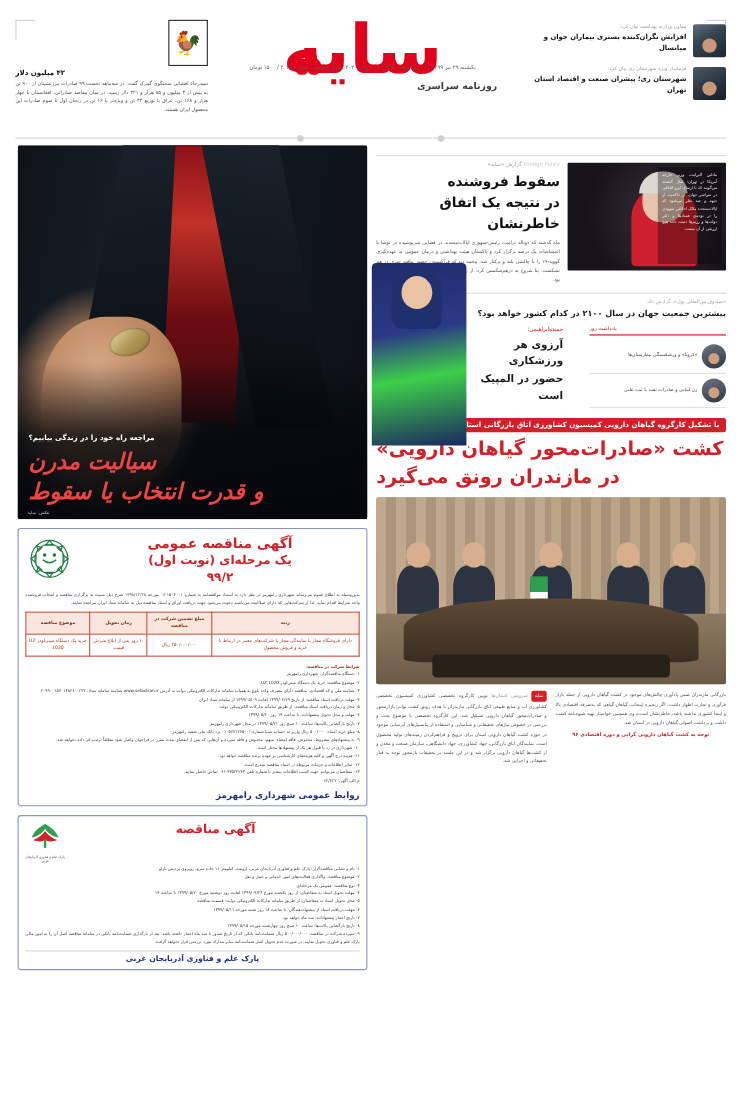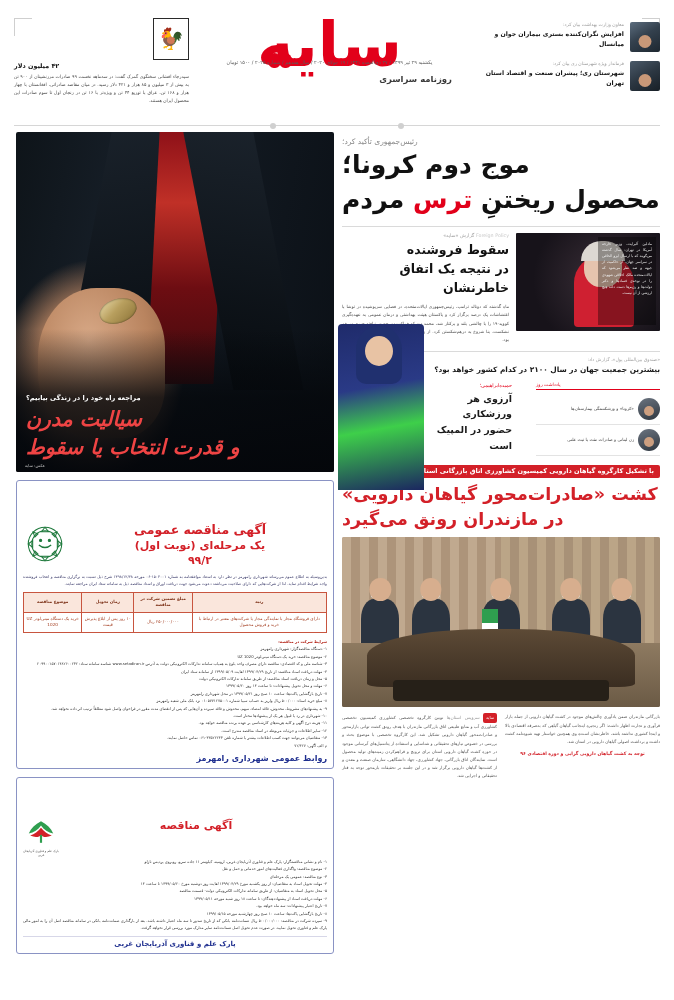--- a/index.html
+++ b/index.html
@@ -210,21 +210,21 @@
   .agri-body { margin-top:6px; display:flex; gap:8px; }
   .agri-col { flex:1; font-size:4.2px; line-height:1.95; color:#4d4d4d; text-align:justify; }
   .agri-sub { color:#d32028; font-weight:bold; font-size:4.6px; text-align:center; display:block; margin:4px 0 2px; }
   .sayeh-tag { display:inline-block; background:#d32028; color:#fff; font-size:4px; padding:1px 3px; border-radius:2px; }
   .agri-lead-kicker{ font-size:4.4px; color:#9a9a9a; }
 
   
   .notice {
     border:1px solid #8a93c4; border-radius:3px; padding:5px 6px; background:#fff; margin-top:8px;
   }
-  .notice-head { display:flex; align-items:flex-start; gap:6px;margin-top:36px; }
+  .notice-head { display:flex; align-items:flex-start; gap:6px; }
   .seal { width:44px; height:44px; flex:none; position:relative; }
   .seal svg { width:100%; height:100%; display:block; }
   .notice-titles { flex:1; text-align:center; }
   .nt-1 { font-size:12.5px; font-weight:bold; color:#d32028; line-height:1.35; }
   .nt-2 { font-size:11px; font-weight:bold; color:#d32028; line-height:1.35; }
 
   .notice-intro { font-size:3.9px; line-height:1.85; color:#3b3b6a; text-align:justify; margin-top:4px; }
 
   table.tender { width:100%; border-collapse:collapse; margin-top:5px; }
   table.tender th, table.tender td {
@@ -300,27 +300,20 @@
   <div class="mh-rule"></div>
   <div class="mh-dot" style="right:40%"></div>
   <div class="mh-dot" style="left:40%"></div>
 </header>
 
 <main class="sheet">
   <div class="row-top">
 
     <section class="col-right">
 
-      <div>
-        <div class="lead-kicker">رئیس‌جمهوری تأکید کرد؛</div>
-        <h1 class="lead-h1">
-          <span>موج دوم کرونا؛</span><br>
-          <span>محصول ریختنِ </span><span class="hl">ترس</span><span> مردم</span>
-        </h1>
-      </div>
 
       <div class="fp-block">
         <div class="fp-photo">
           <div class="face"></div>
             <div class="head"></div>
             <div class="hair"></div>
           <div class="capbox">
             <p>مادلین آلبرایت، وزیر خارجه آمریکا در تهران: سال گذشته می‌گویند که با ارسال ایزو الحاقی در سراسر جهان، از حاکمیت از جبهه و ضد نظر می‌شود که ایالات‌متحده مالک اخلاقی شهودی را در نوحه‌ی فسادها و دکتر دولت‌ها و رژیم‌ها دست داده هیچ ارزشی از آن نیست.</p>
           </div>
         </div>

